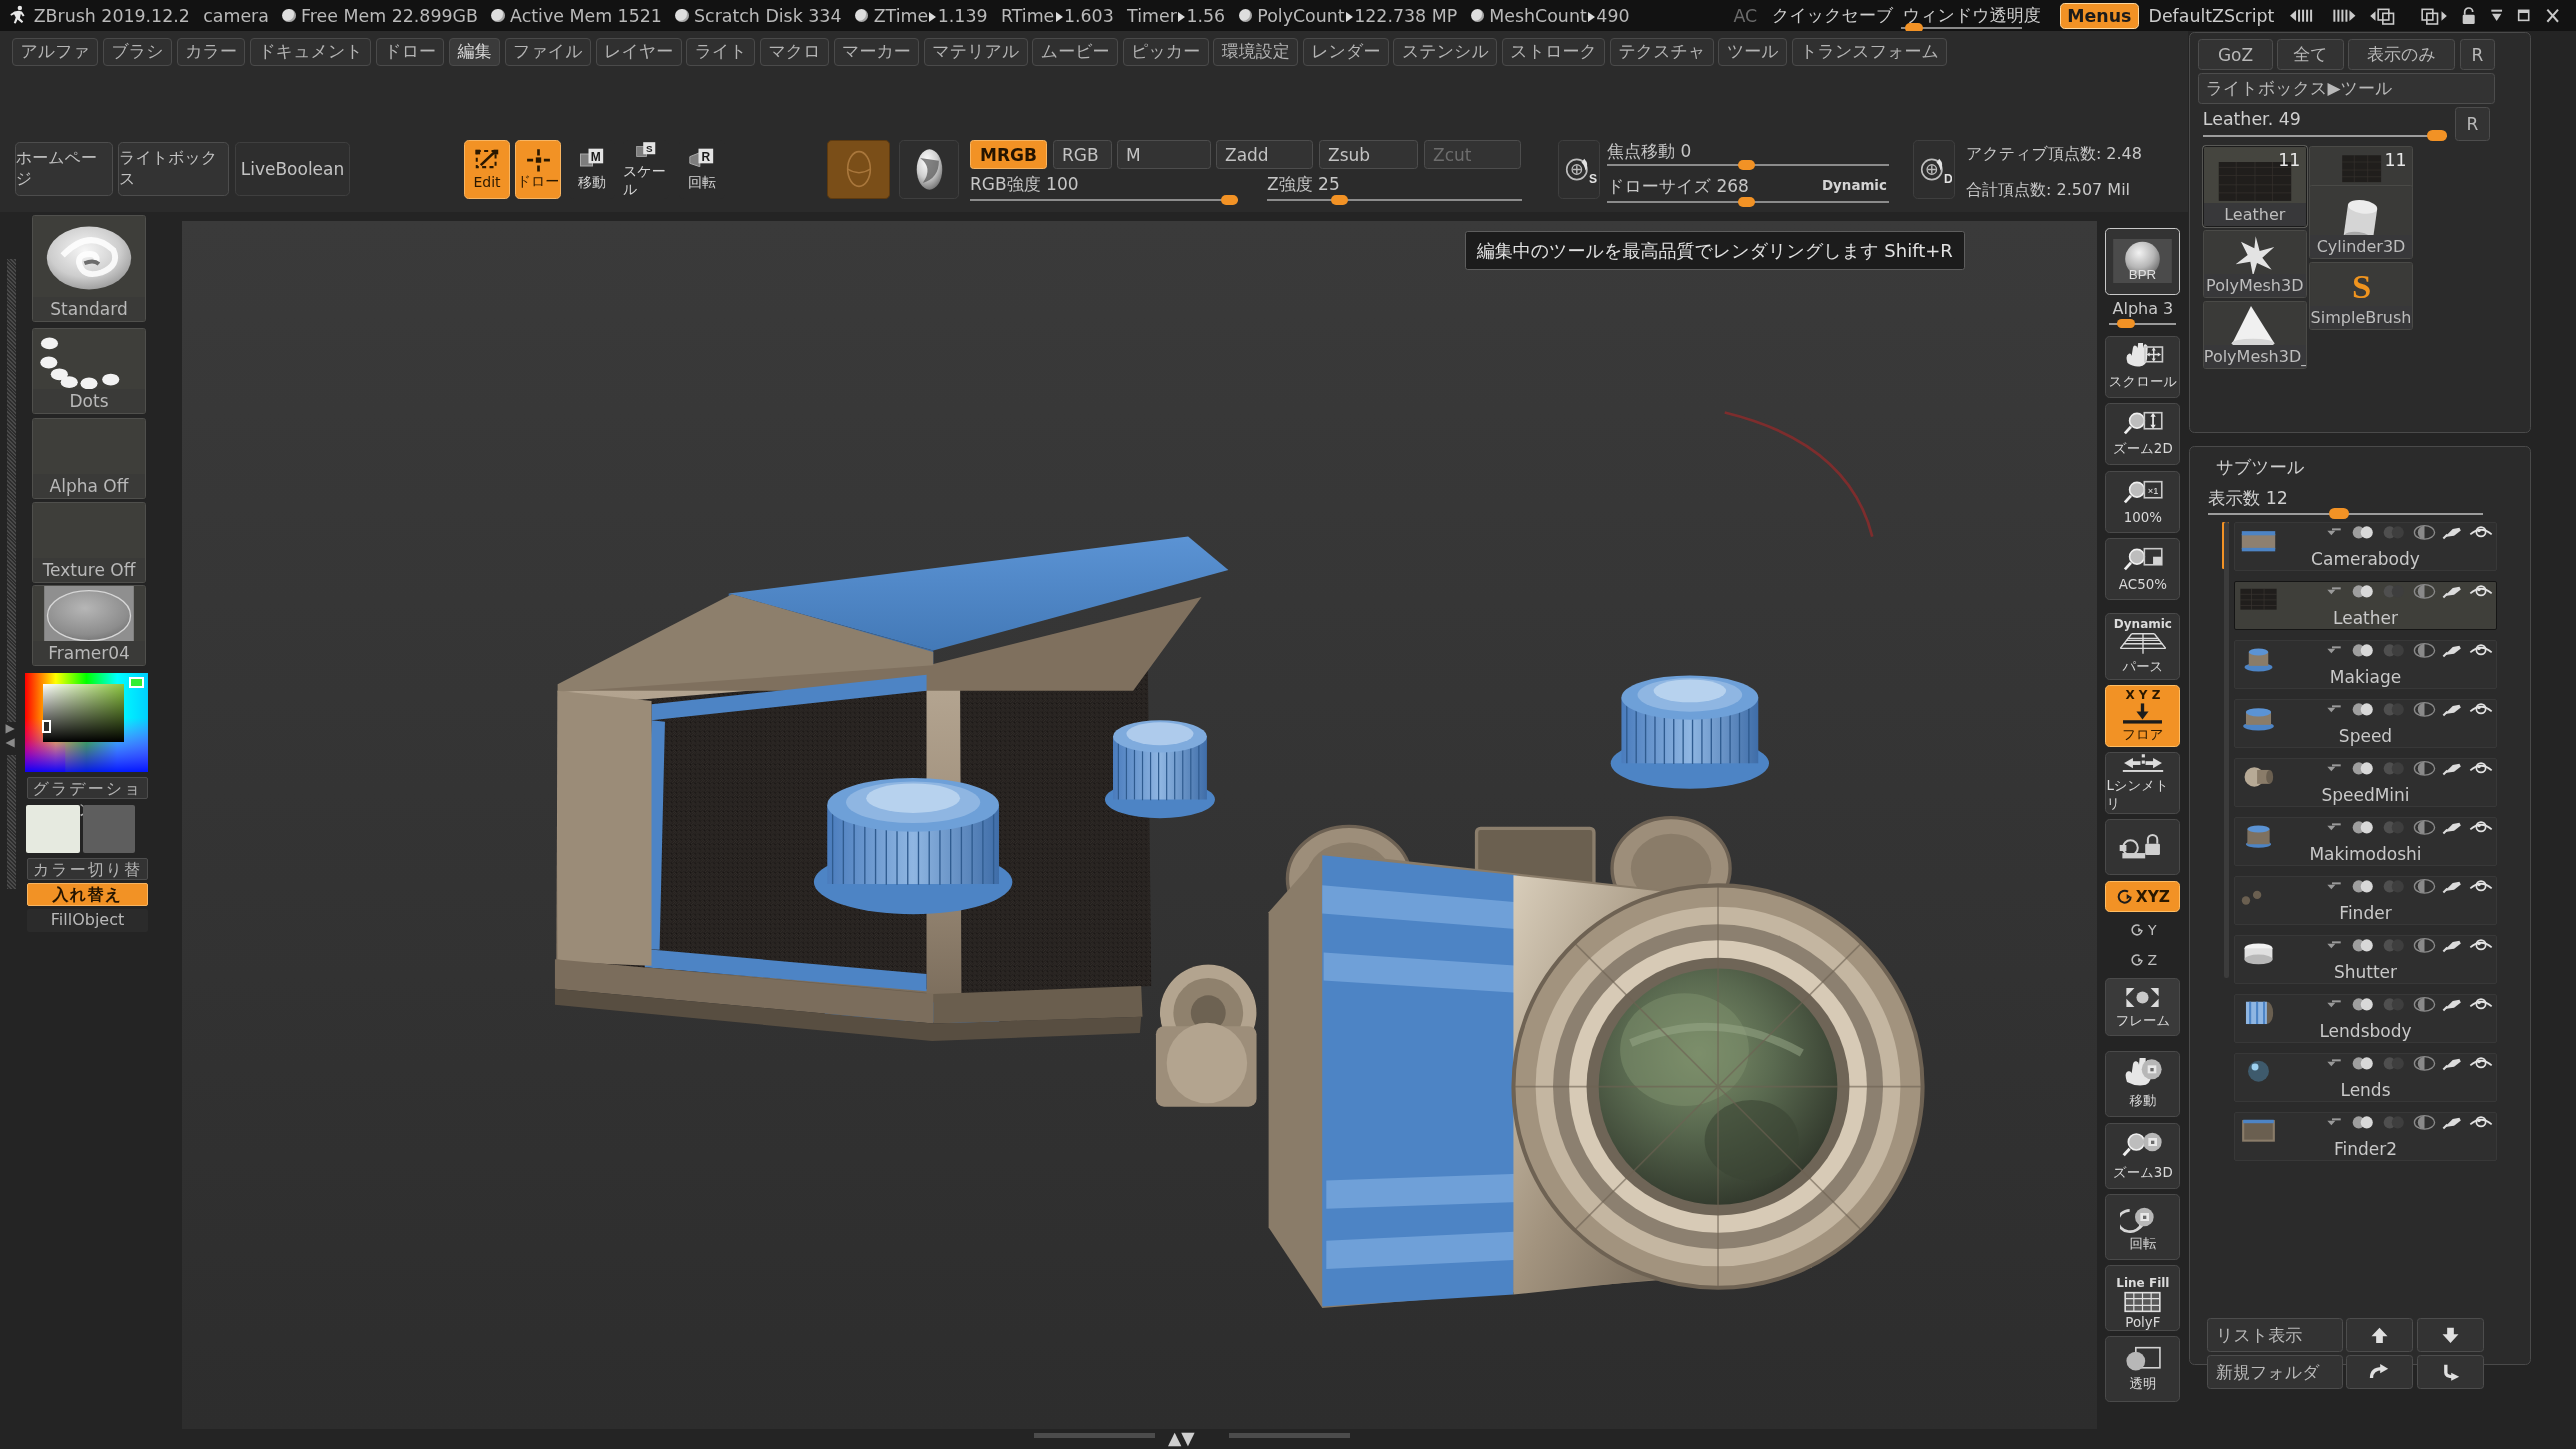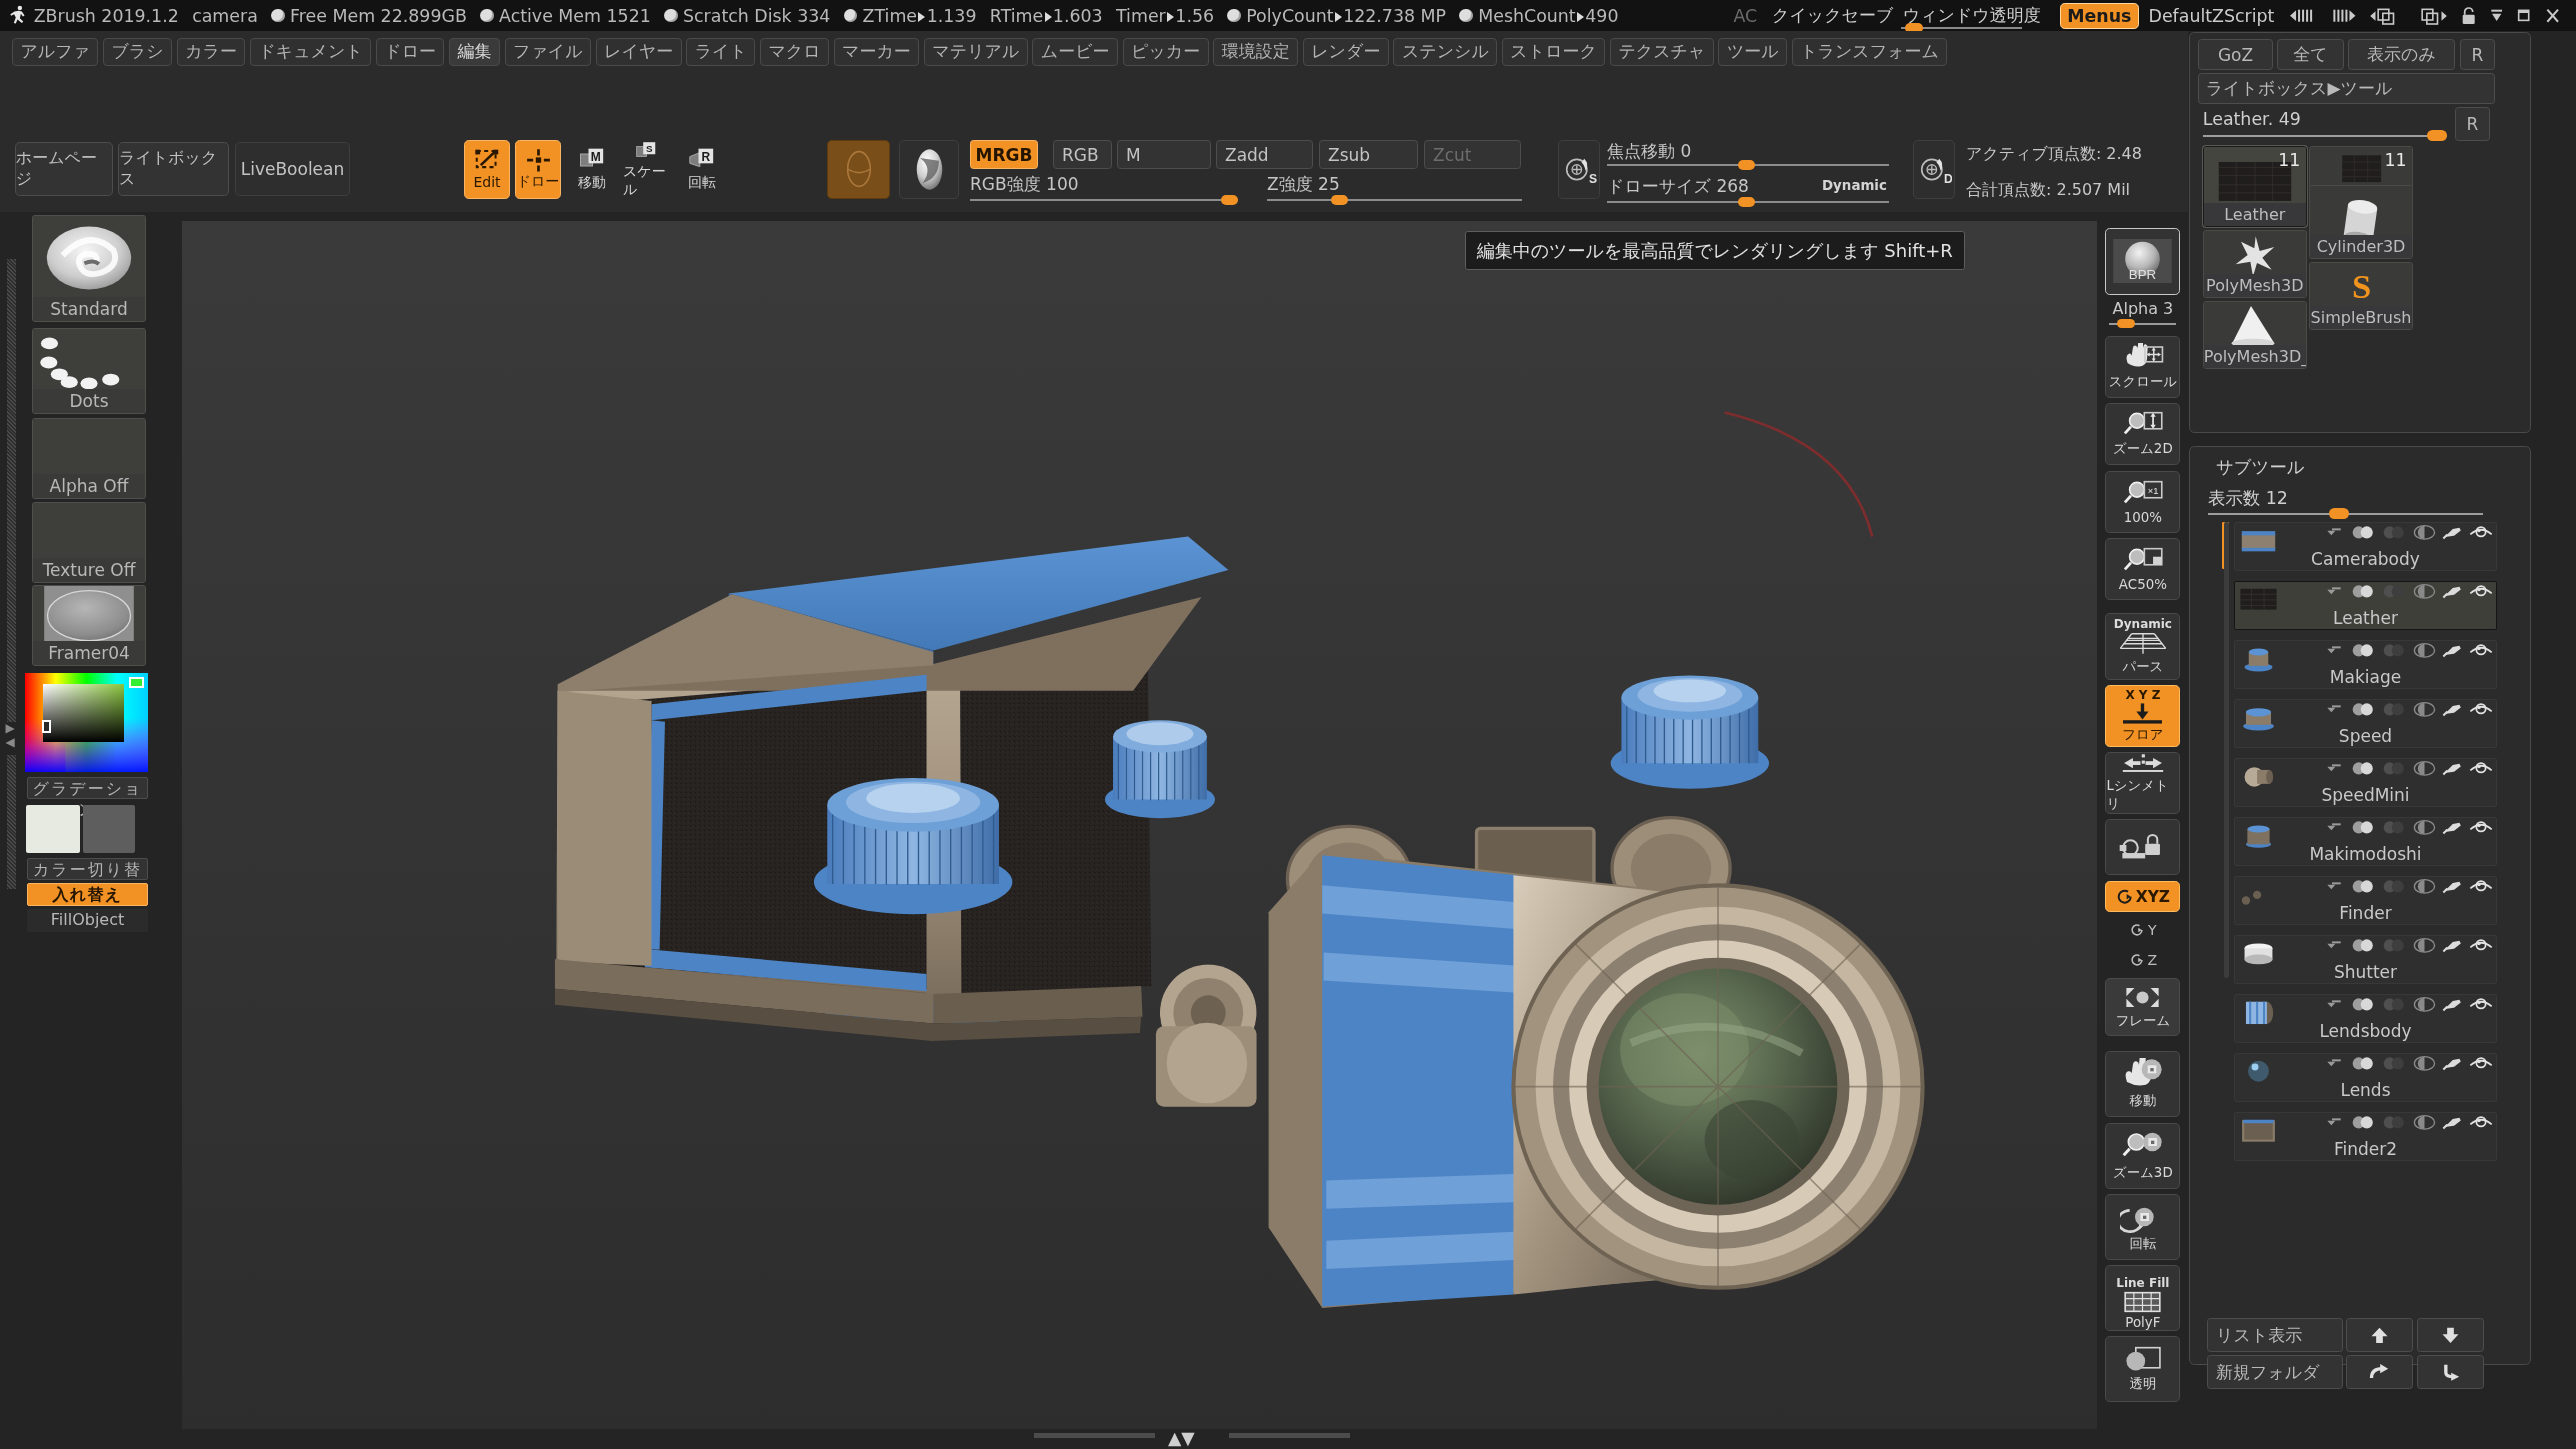--- a/index.html
+++ b/index.html
@@ -173,21 +173,21 @@
 
   <div class="titlebar">
     <div class="tb-logo">
       <svg width="23" height="23" viewBox="0 0 34 34">
           <g fill="#e8e8e8">
         <circle cx="19" cy="6" r="3.3"></circle>
         <path d="M17 10 L22 11 L26 17 L23.5 18.5 L20.5 14.5 L19 21 L24 26 L22 28 L15.5 23 L13 29 L10 28 L13 20 L10.5 15 L6 17.5 L5 15 L11 11 Z"></path>
       </g>
         </svg>
     </div>
-    <span class="tb-item">ZBrush 2019.1.2</span>
+    <span class="tb-item">ZBrush 2019.12.2</span>
     <span class="tb-item">camera</span>
     <span class="tb-sep"></span>
     <span class="tb-item"><span>Free Mem</span> <span>22.899GB</span></span>
     <span class="tb-sep"></span>
     <span class="tb-item"><span>Active Mem</span> <span>1521</span></span>
     <span class="tb-sep"></span>
     <span class="tb-item"><span>Scratch Disk</span> <span>334</span></span>
     <span class="tb-sep"></span>
     <span class="tb-item"><span>ZTime</span><i class="tb-arrow"></i><span>1.139</span></span>
     <span class="tb-item"><span>RTime</span><i class="tb-arrow"></i><span>1.603</span></span>
@@ -366,21 +366,21 @@
               <stop offset="0%" stop-color="#ffffff"></stop>
               <stop offset="55%" stop-color="#cfcfcf"></stop>
               <stop offset="100%" stop-color="#6e6e6e"></stop>
             </radialGradient>
           </defs>
         <ellipse cx="26" cy="35" rx="19" ry="30" fill="url(#matg)"></ellipse>
         <path d="M12 18 Q32 33 16 55 Q40 48 40 22 Z" fill="#5b5b5b" opacity=".75"></path>
       </svg>
     </div>
 
-    <div class="mt-btn orange" style="left:970px;top:14.8px;width:68px;height:29.5px;border-radius:3.4px;font-size:17px;font-weight:bold;">MRGB</div>
+    <div class="mt-btn orange" style="left:970px;top:14.8px;width:77px;height:29.5px;border-radius:3.4px;font-size:17px;font-weight:bold;">MRGB</div>
     <div class="mt-btn" style="left:1053px;top:14.8px;width:59px;height:29.5px;border-radius:3.4px;font-size:17px;justify-content:flex-start;padding-left:8px;">RGB</div>
     <div class="mt-btn" style="left:1117px;top:14.8px;width:94px;height:29.5px;border-radius:3.4px;font-size:17px;justify-content:flex-start;padding-left:8px;">M</div>
     <div class="mt-btn" style="left:1216px;top:14.8px;width:97px;height:29.5px;border-radius:3.4px;font-size:17px;justify-content:flex-start;padding-left:8px;">Zadd</div>
     <div class="mt-btn" style="left:1319px;top:14.8px;width:99px;height:29.5px;border-radius:3.4px;font-size:17px;justify-content:flex-start;padding-left:8px;">Zsub</div>
     <div class="mt-btn" style="left:1424px;top:14.8px;width:97px;height:29.5px;border-radius:3.4px;font-size:17px;color:#6d6d6d;justify-content:flex-start;padding-left:8px;">Zcut</div>
 
     <div class="slider-wrap" style="left:970px;top:48px;width:288px;height:31px;">
       <span class="slider-lbl"><span>RGB強度</span> <span>100</span></span>
       <div class="slider-track" style="left:0;top:25.5px;width:268px;"></div>
       <div class="slider-knob" style="left:251px;top:21.5px;"></div>

